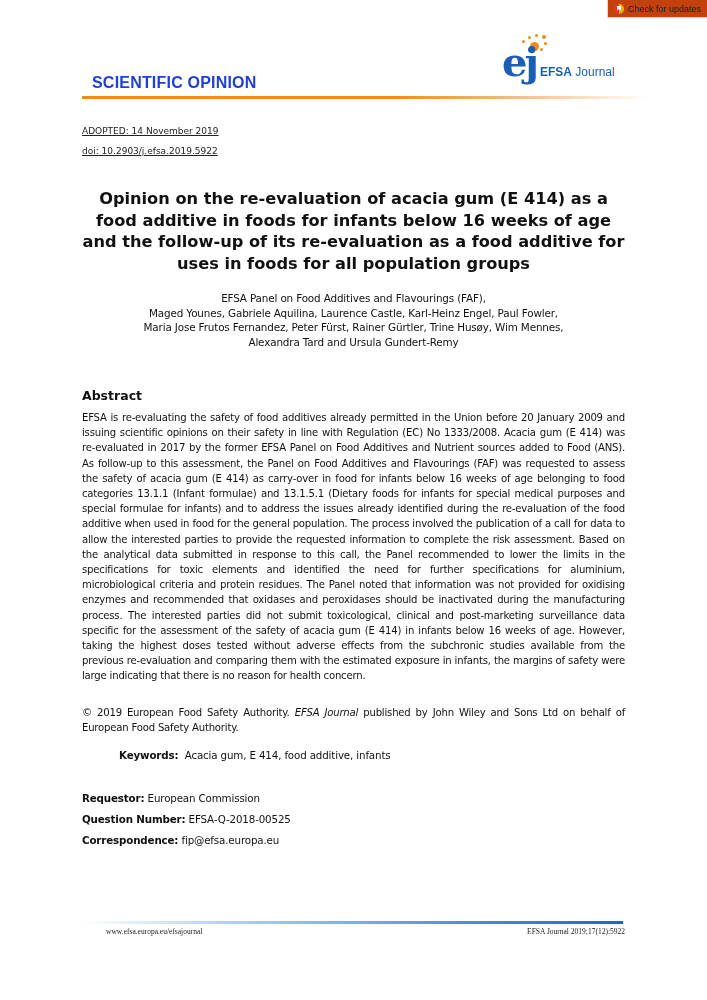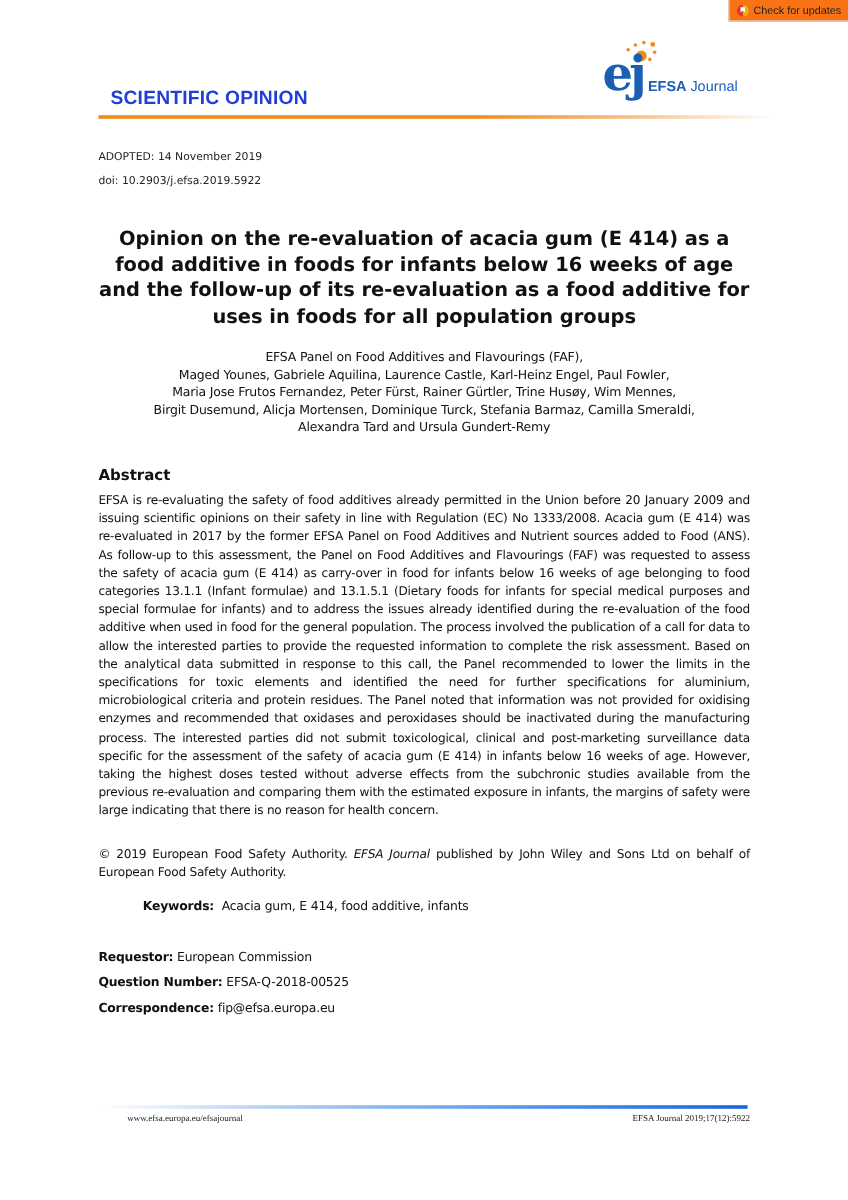--- a/index.html
+++ b/index.html
@@ -1,21 +1,21 @@
 <!DOCTYPE html>
 <html><head>
   <meta charset="utf-8">
   <style>
     * { margin: 0; padding: 0; box-sizing: border-box; }
     html, body { width: 707px; height: 1000px; background: #ffffff; overflow: hidden; }
     body { position: relative; font-family: "DejaVu Sans", sans-serif; color: #111; }
 
     .check-updates {
       position: absolute; top: 0; right: 0; width: 100px; height: 18px;
-      background: #f97316; border: 1px solid #d8d8d8; border-top: none; border-right: none;
+      background: #c2410c; border: 1px solid #d8d8d8; border-top: none; border-right: none;
       display: flex; align-items: center; justify-content: center; gap: 4px;
       font-family: "Liberation Sans", sans-serif; font-size: 9px; color: #222;
     }
     .check-updates .cu-icon {
       width: 10px; height: 10px; border-radius: 50%;
       background: conic-gradient(#f0b400 0 50%, #e03a2f 50% 100%);
       position: relative;
     }
     .check-updates .cu-icon::after {
       content: ""; position: absolute; left: 3px; top: 2px; width: 4px; height: 5px; background: #fff;
@@ -34,21 +34,21 @@
     .section-title {
       position: absolute; left: 82px; top: 74px;
       font-family: "Liberation Sans", sans-serif; font-weight: bold; font-size: 16px;
       color: #1f3fd6; letter-spacing: 0.2px; margin-left: 10px;
     }
     .orange-rule {
       position: absolute; left: 82px; top: 96px; width: 565px; height: 3px;
       background: linear-gradient(to right, #f08a1c 0%, #f08a1c 55%, #f7c48f 80%, rgba(255,255,255,0) 100%);
     }
 
-    .meta { position: absolute; left: 82px; font-family: "DejaVu Sans", sans-serif; font-size: 9px; color: #222; }
+    .meta { position: absolute; left: 82px; font-family: "DejaVu Sans", sans-serif; font-size: 9px; color: #222; text-decoration: underline; }
     .meta.adopted { top: 126px; }
     .meta.doi { top: 146px; }
 
     .title {
       position: absolute; left: 82px; top: 188px; width: 543px; text-align: center;
       font-family: "DejaVu Sans", sans-serif; font-weight: bold; font-size: 16.2px; line-height: 21.5px; color: #111;
     }
 
     .authors {
       position: absolute; left: 82px; top: 291px; width: 543px; text-align: center;
@@ -117,21 +117,20 @@
 
 <div class="meta adopted">ADOPTED: 14 November 2019</div>
 <div class="meta doi">doi: 10.2903/j.efsa.2019.5922</div>
 
 <h1 class="title">Opinion on the re-evaluation of acacia gum (E 414) as a food additive in foods for infants below 16 weeks of age and the follow-up of its re-evaluation as a food additive for uses in foods for all population groups</h1>
 
 <div class="authors">
   <div>EFSA Panel on Food Additives and Flavourings (FAF),</div>
   <div>Maged Younes, Gabriele Aquilina, Laurence Castle, Karl-Heinz Engel, Paul Fowler,</div>
   <div>Maria Jose Frutos Fernandez, Peter Fürst, Rainer Gürtler, Trine Husøy, Wim Mennes,</div>
-  <div>Birgit Dusemund, Alicja Mortensen, Dominique Turck, Stefania Barmaz, Camilla Smeraldi,</div>
   <div>Alexandra Tard and Ursula Gundert-Remy</div>
 </div>
 
 <h2 class="abstract-heading">Abstract</h2>
 <p class="abstract-body">EFSA is re-evaluating the safety of food additives already permitted in the Union before 20 January 2009 and issuing scientific opinions on their safety in line with Regulation (EC) No 1333/2008. Acacia gum (E 414) was re-evaluated in 2017 by the former EFSA Panel on Food Additives and Nutrient sources added to Food (ANS). As follow-up to this assessment, the Panel on Food Additives and Flavourings (FAF) was requested to assess the safety of acacia gum (E 414) as carry-over in food for infants below 16 weeks of age belonging to food categories 13.1.1 (Infant formulae) and 13.1.5.1 (Dietary foods for infants for special medical purposes and special formulae for infants) and to address the issues already identified during the re-evaluation of the food additive when used in food for the general population. The process involved the publication of a call for data to allow the interested parties to provide the requested information to complete the risk assessment. Based on the analytical data submitted in response to this call, the Panel recommended to lower the limits in the specifications for toxic elements and identified the need for further specifications for aluminium, microbiological criteria and protein residues. The Panel noted that information was not provided for oxidising enzymes and recommended that oxidases and peroxidases should be inactivated during the manufacturing process. The interested parties did not submit toxicological, clinical and post-marketing surveillance data specific for the assessment of the safety of acacia gum (E 414) in infants below 16 weeks of age. However, taking the highest doses tested without adverse effects from the subchronic studies available from the previous re-evaluation and comparing them with the estimated exposure in infants, the margins of safety were large indicating that there is no reason for health concern.</p>
 <p class="copyright"><span>© 2019 European Food Safety Authority. </span><i>EFSA Journal</i><span> published by John Wiley and Sons Ltd on behalf of European Food Safety Authority.</span></p>
 
 <div class="kv keywords">
   <b>Keywords:</b>&nbsp;&nbsp;<span>Acacia gum, E 414, food additive, infants</span>
 </div>

